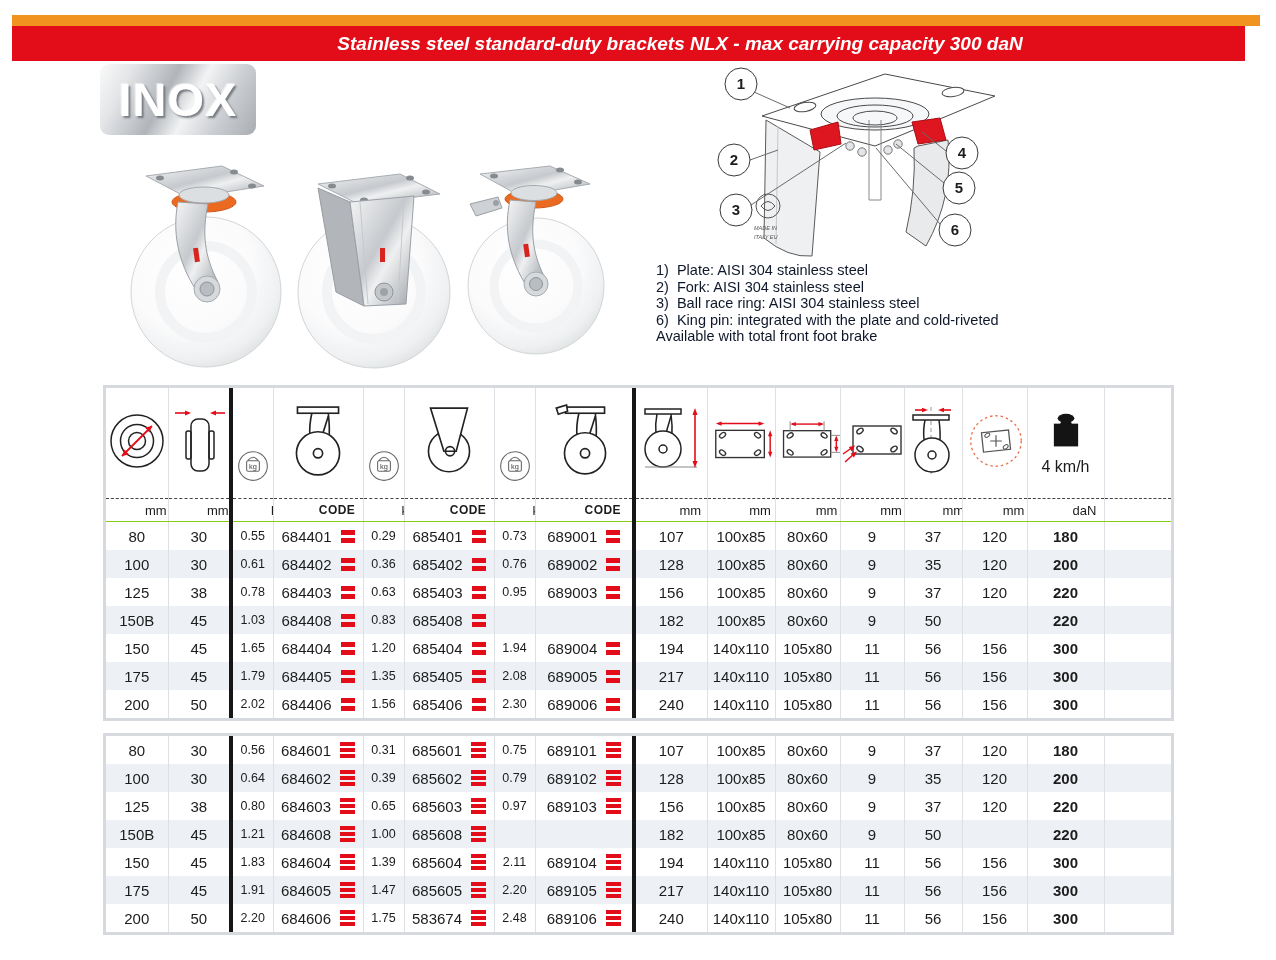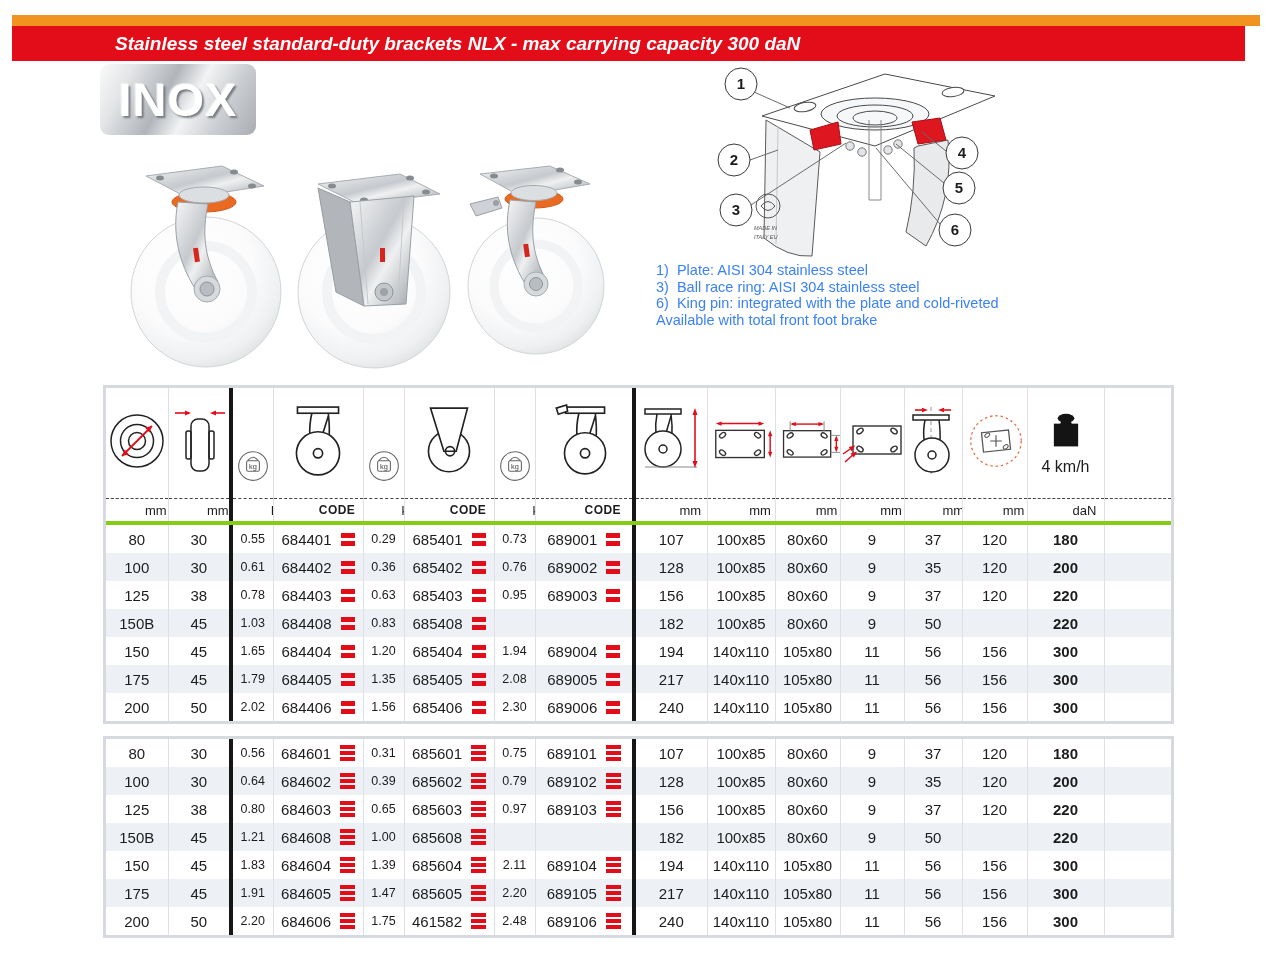--- a/index.html
+++ b/index.html
@@ -6,47 +6,47 @@
   body {
     width:1276px; height:960px; position:relative; background:#ffffff;
     font-family:"Liberation Sans", sans-serif; color:#1c1c1c;
     -webkit-font-smoothing:antialiased;
   }
   
   .orange-strip { position:absolute; left:12px; top:15px; width:1248px; height:11px; background:#f0941f; }
   .red-bar {
     position:absolute; left:12px; top:26px; width:1233px; height:35px; background:#e30d19;
     color:#fff; font-weight:bold; font-style:italic; font-size:19px; line-height:35px;
-    padding-left:103px; box-sizing:border-box; white-space:nowrap;
+    padding-left:103px; box-sizing:border-box; white-space:nowrap;text-align:center;
   }
   .inox {
     position:absolute; left:100px; top:64px; width:156px; height:71px; border-radius:9px;
     background:linear-gradient(118deg,#fafafa 0%,#e3e5e7 18%,#b1b5ba 42%,#f2f3f4 58%,#c9ccd0 78%,#a9adb2 100%);
     display:flex; align-items:center; justify-content:center;
     font-weight:bold; font-size:47px; letter-spacing:1px; color:#fff;
     text-shadow:2px 2px 2px rgba(98,103,110,.8), -1px -1px 1px rgba(255,255,255,.55);
   }
   .products { position:absolute; left:112px; top:140px; }
   .diagram  { position:absolute; left:650px; top:60px; }
-  .parts    { position:absolute; left:656px; top:262px; font-size:14.5px; line-height:16.5px; color:#3b82f6; }
+  .parts    { position:absolute; left:656px; top:262px; font-size:14.5px; line-height:16.5px; color:#0f172a; }
   .parts .parts-line { white-space:pre; }
 
   
   .tables { position:absolute; left:103px; top:385px; }
   .tbox { border:3px solid #d6dade; background:#fff; width:1065px; }
   .tbox + .tbox { margin-top:12px; }
   table.grid { border-collapse:collapse; table-layout:fixed; width:1065px; }
   .grid td { border-left:1px solid #dde0e4; text-align:center; padding:0; font-size:15px; height:28px; overflow:hidden; vertical-align:middle; }
   .grid td:first-child { border-left:none; }
   .grid td:nth-child(3), .grid td:nth-child(9) { border-left:4px solid #161616; }
   .grid tbody td:nth-child(3), .grid tbody td:nth-child(5), .grid tbody td:nth-child(7) { font-size:12.5px; }
   .grid tbody td:nth-child(15) { font-weight:700; }
   .grid tbody tr:nth-child(even) { background:#edf1f5; }
   tr.icons td { height:110px; border-bottom:1.5px dashed #444; }
-  tr.units td { height:22px; font-size:13px; border-bottom:4px solid #84cc16;padding-left:38px; }
+  tr.units td { height:22px; font-size:13px; border-bottom:1px solid #84cc16;padding-left:38px; }
   tr.units td.cde { font-size:12px; font-weight:700; letter-spacing:.4px; }
   .codecell { display:flex; align-items:center; justify-content:center; }
   .bars { display:inline-flex; flex-direction:column; gap:2px; margin-left:9px; }
   .bars i { width:15px; height:4px; background:#e30d19; }
   .bars.b2 { gap:3px; }
   .bars.b2 i { width:14px; height:5px; }
   .kgpad { padding-top:48px; }
   .speed { font-size:16px; margin-top:2px; }
 </style>
 </head>
@@ -170,20 +170,21 @@
       <text x="312" y="98">4</text>
     <circle cx="309" cy="128" r="16" fill="#fff" stroke="#3a3a3a"></circle>
       <text x="309" y="133">5</text>
     <circle cx="305" cy="170" r="16" fill="#fff" stroke="#3a3a3a"></circle>
       <text x="305" y="175">6</text>
   </g>
 </svg>
 
 <div class="parts">
   <div class="parts-line">1)  Plate: AISI 304 stainless steel</div>
+  <div class="parts-line">2)  Fork: AISI 304 stainless steel</div>
   <div class="parts-line">3)  Ball race ring: AISI 304 stainless steel</div>
   <div class="parts-line">6)  King pin: integrated with the plate and cold-riveted</div>
   <div class="parts-line">Available with total front foot brake</div>
 </div>
 
 <div class="tables">
   <div class="tbox">
     <table class="grid">
       <colgroup>
         <col style="width:62px">
@@ -982,21 +983,21 @@
                 <span class="bars b3">
                   <i></i>
                   <i></i>
                   <i></i>
                 </span>
               </div>
             </td>
             <td>1.75</td>
             <td>
               <div class="codecell">
-                <span>461582</span>
+                <span>583674</span>
                 <span class="bars b3">
                   <i></i>
                   <i></i>
                   <i></i>
                 </span>
               </div>
             </td>
             <td>2.48</td>
             <td>
               <div class="codecell">

